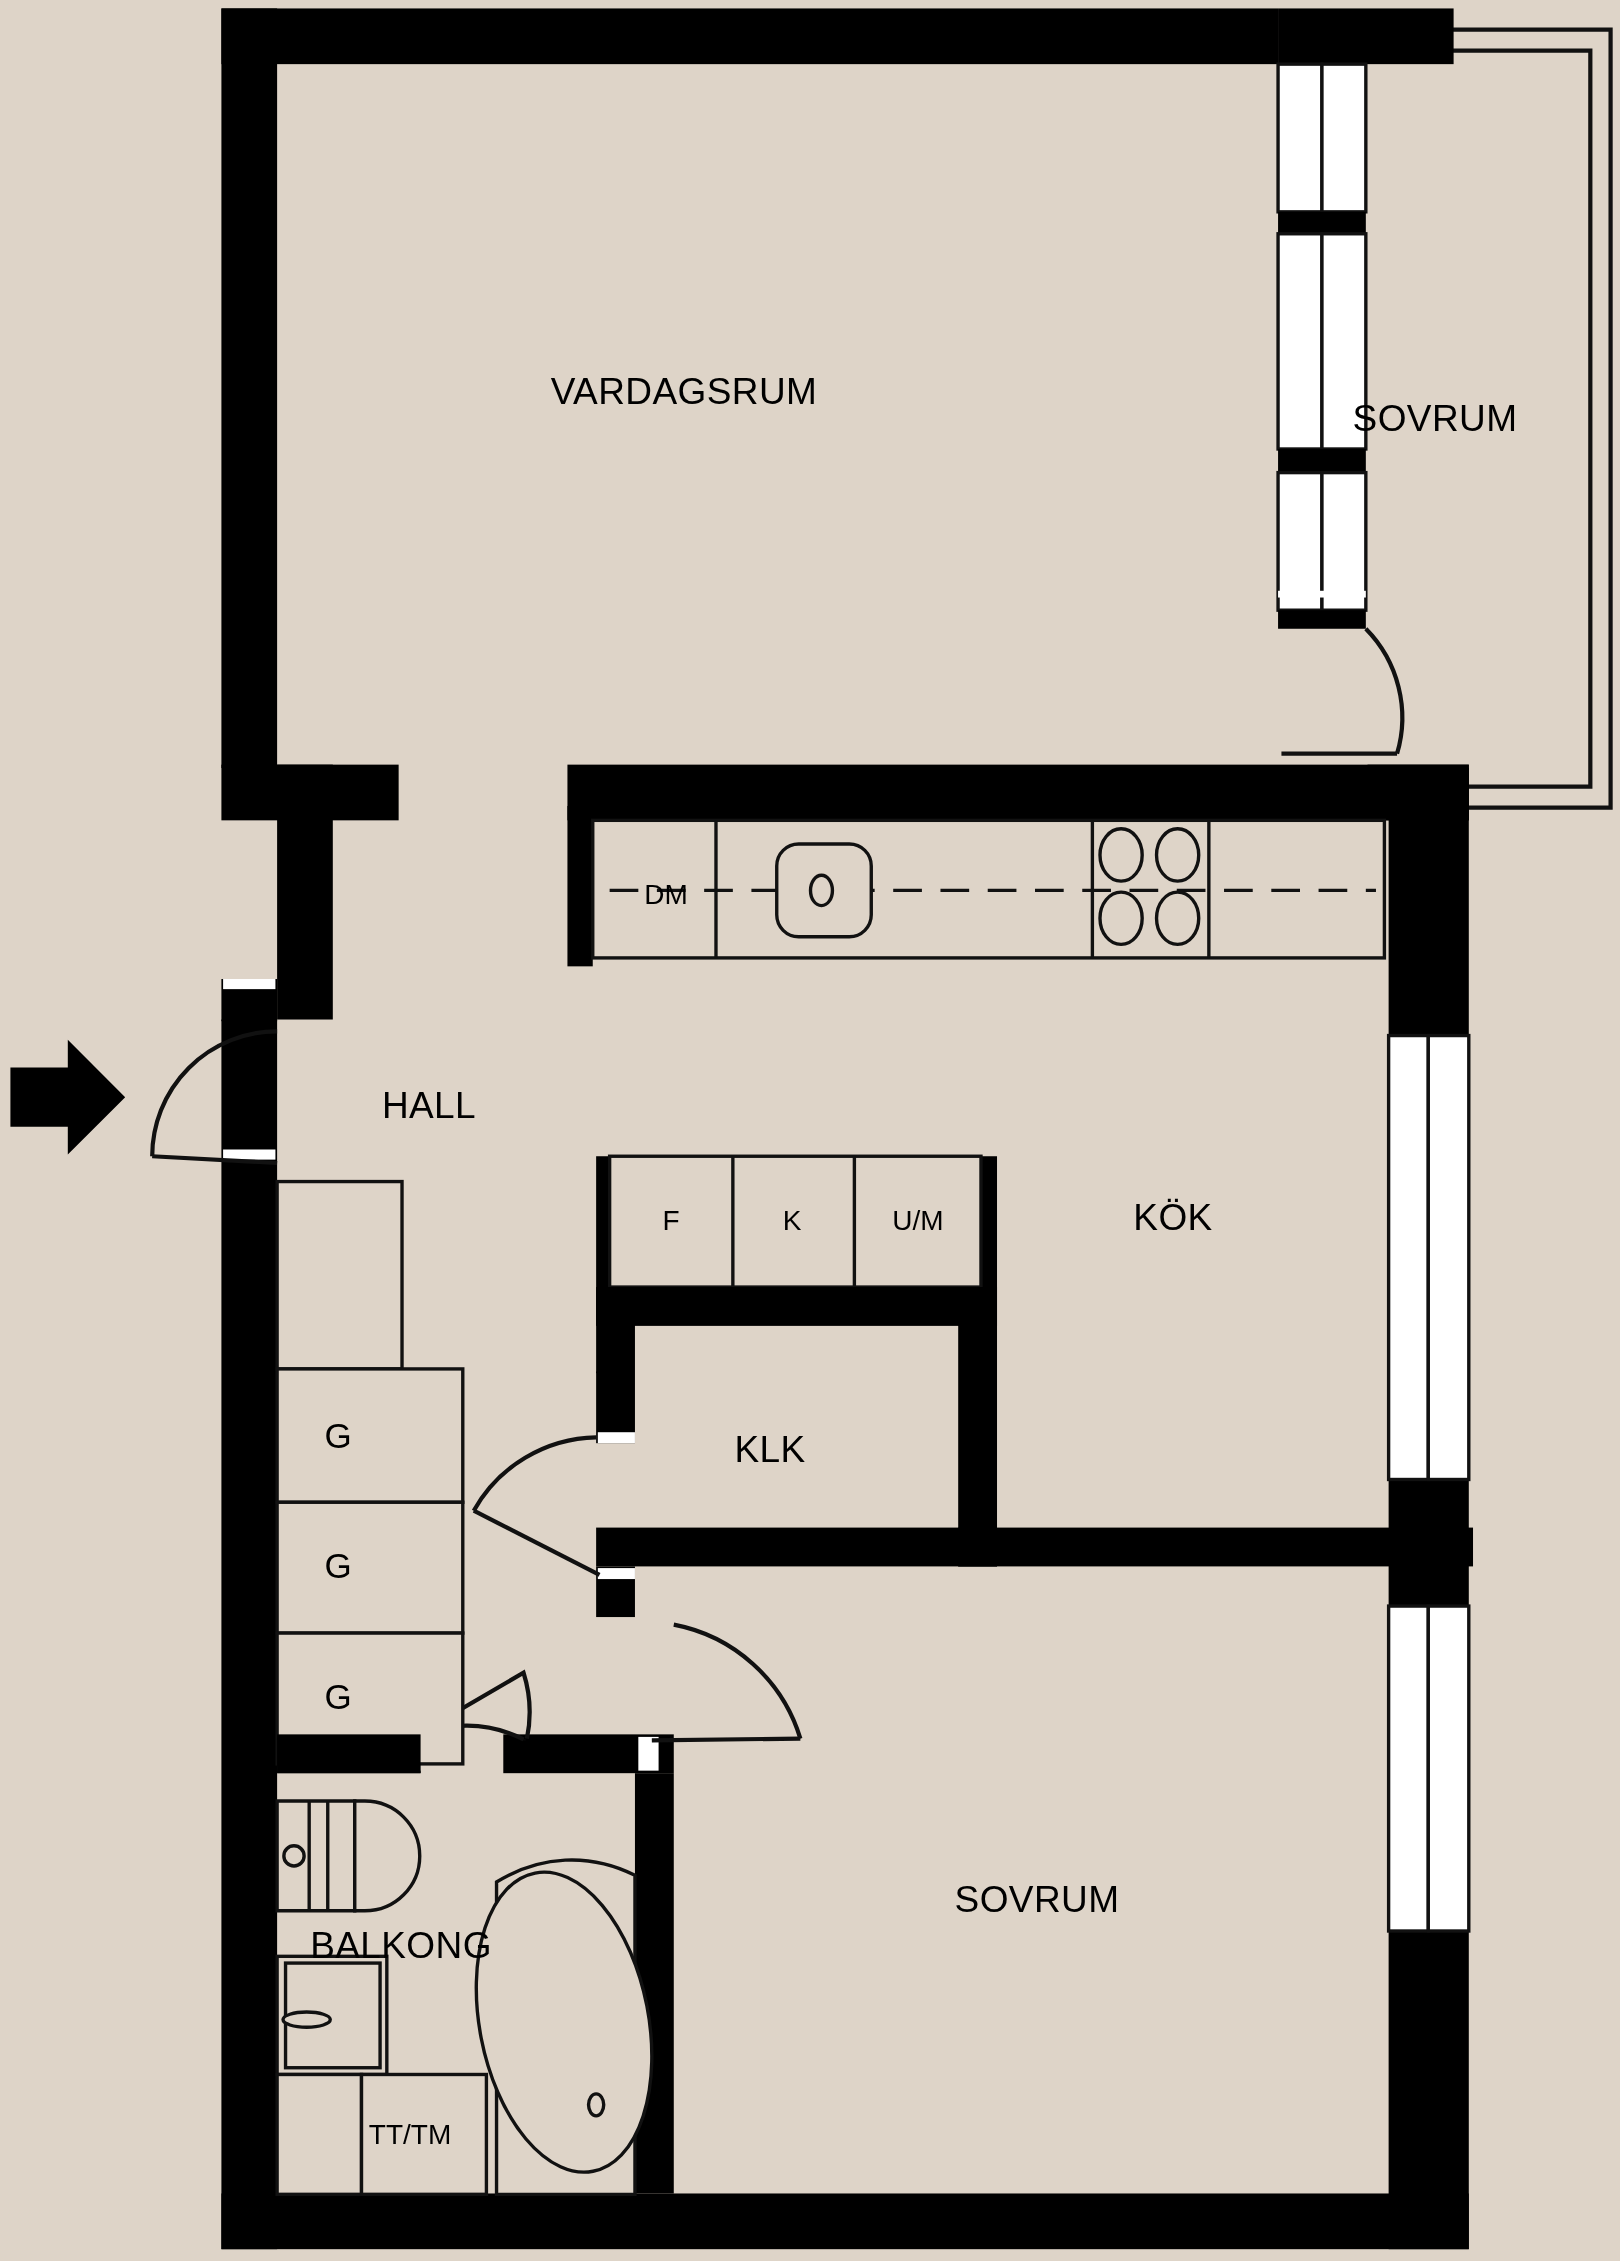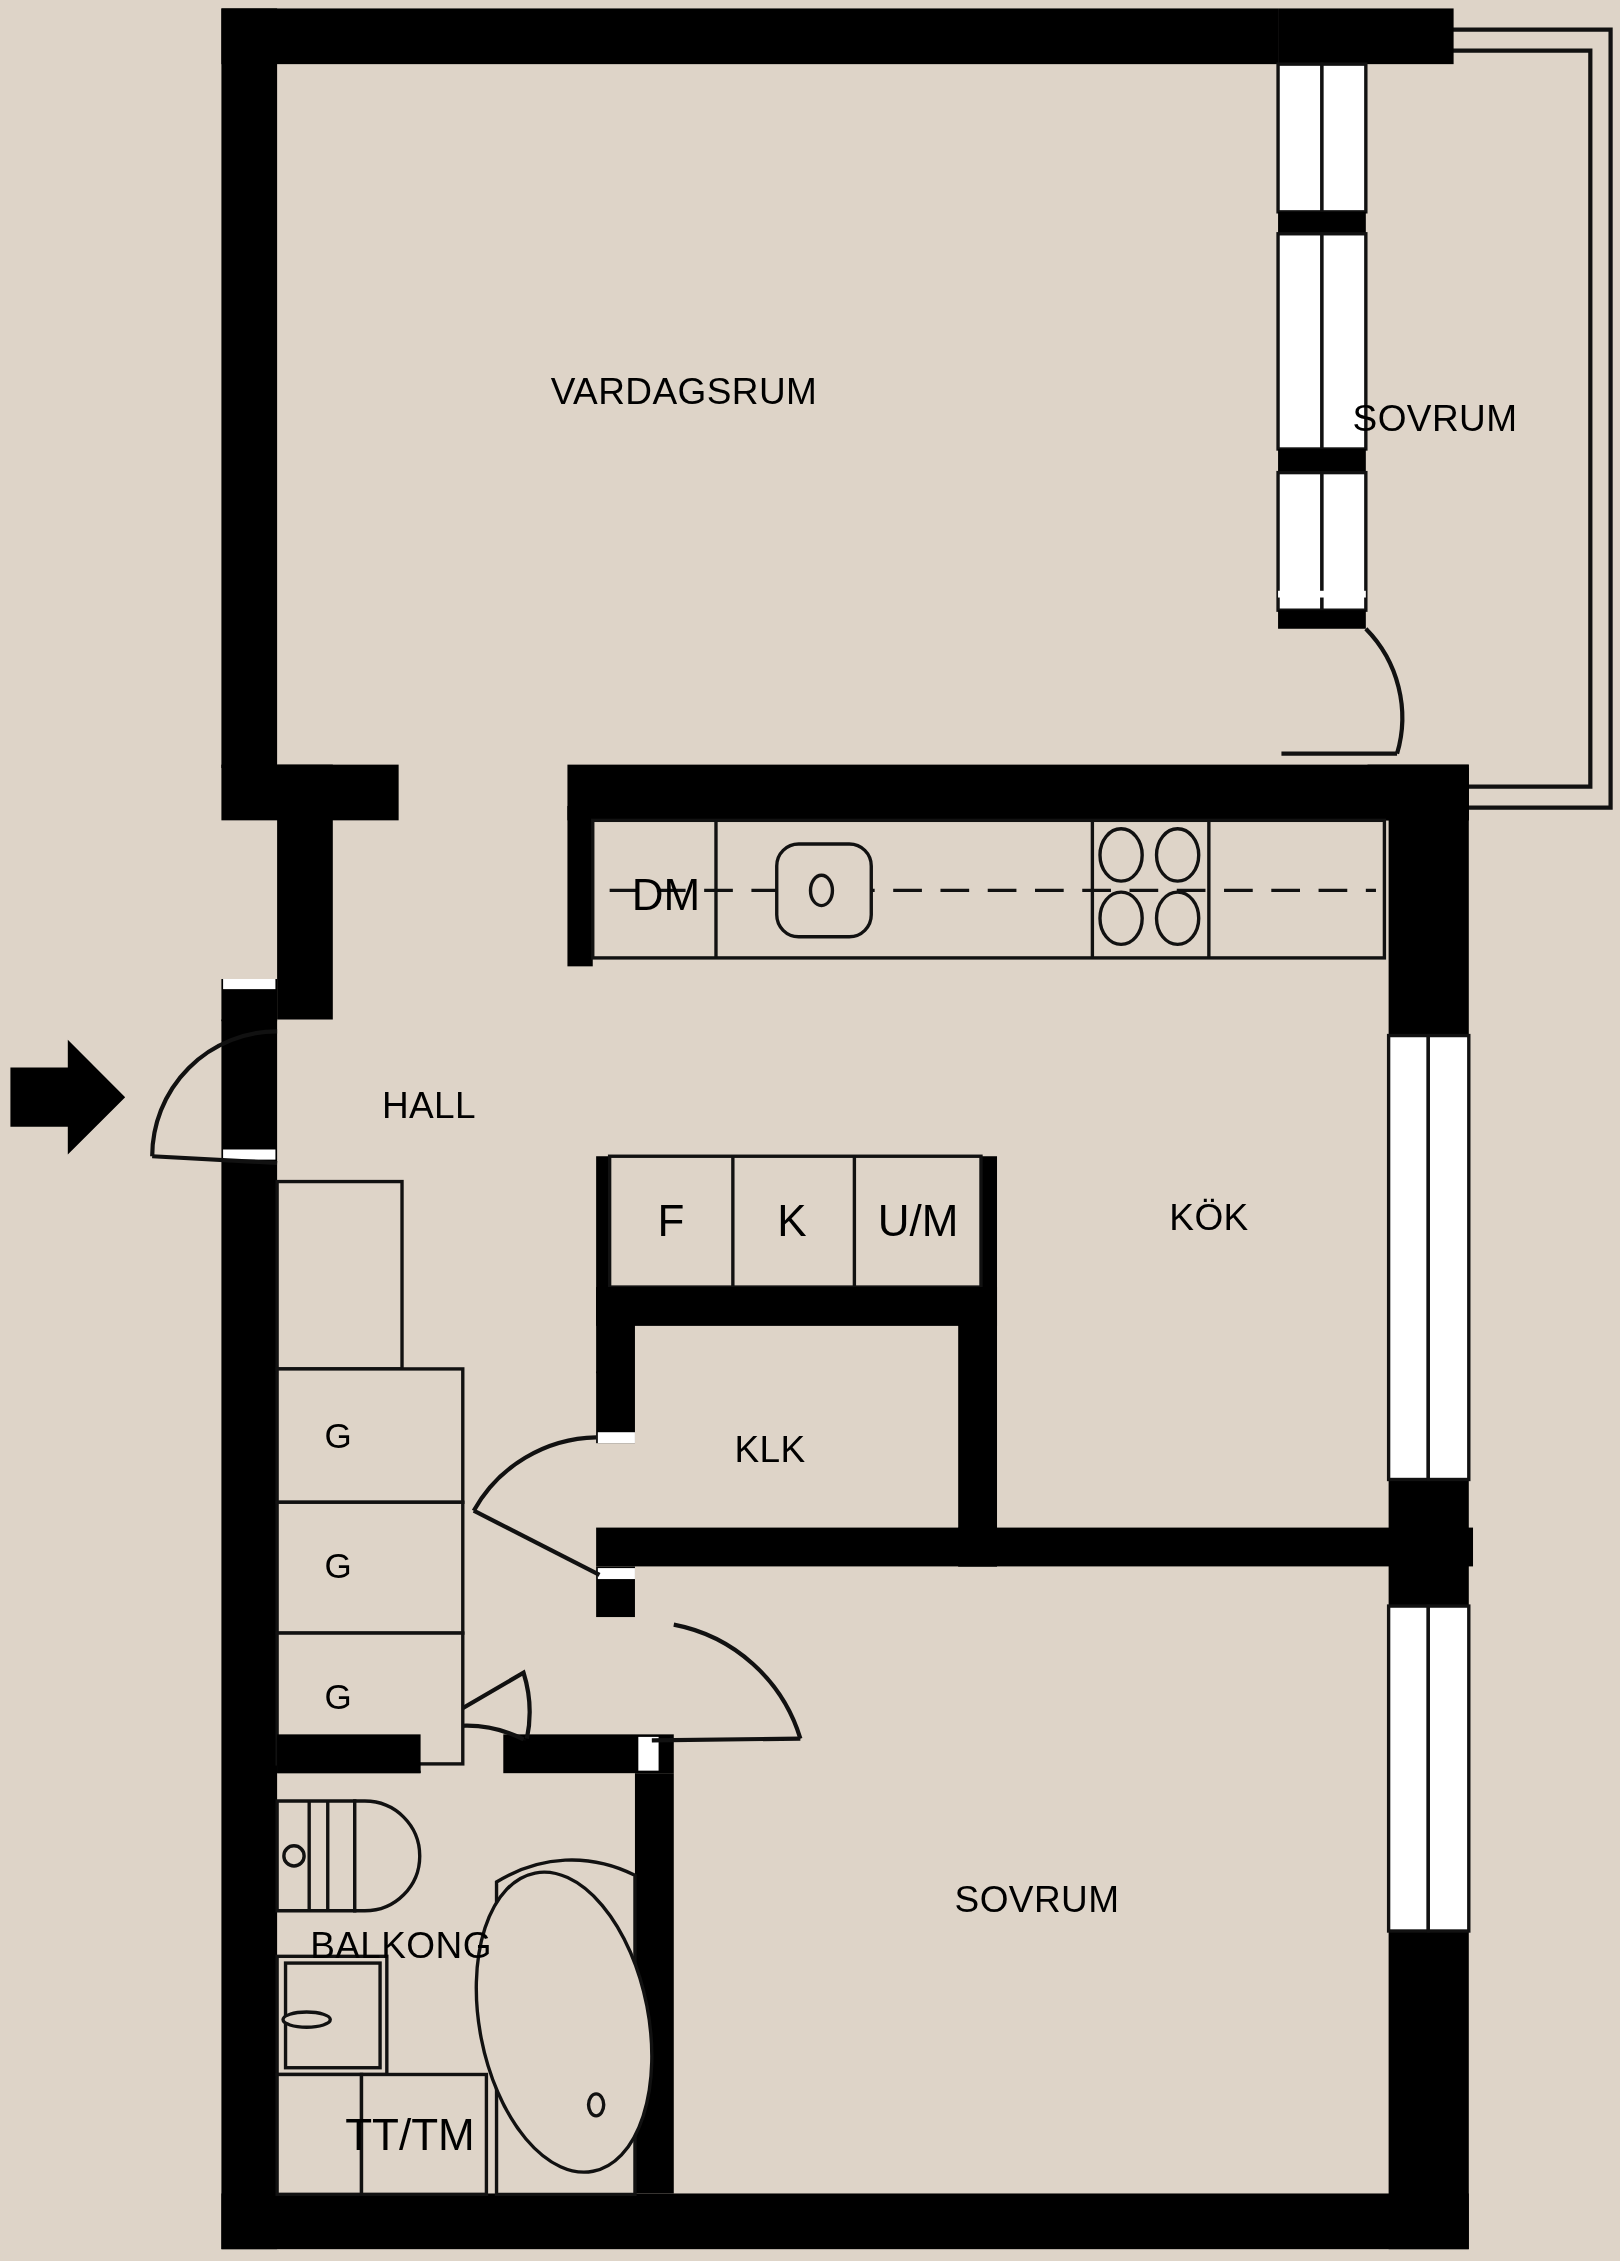--- a/index.html
+++ b/index.html
@@ -1,20 +1,20 @@
 <!DOCTYPE html>
 <html style="font-size:13.5px"><head>
 <meta charset="utf-8">
 <style>
   html,body{margin:0;padding:0;background:#ded4c8;}
   body{font-family:"Liberation Sans", sans-serif;}
   #plan{position:relative;width:1621px;height:2261px;background:#ded4c8;overflow:hidden;padding-left:40px;}
   #plan svg{position:absolute;left:0;top:0;}
   .rlabel{position:absolute;color:#000;font-size:37px;letter-spacing:0.4px;white-space:nowrap;transform:translate(-50%,-50%);}
-  .flabel{position:absolute;color:#000;font-size:44px;white-space:nowrap;transform:translate(-50%,-50%);}
+  .flabel{position:absolute;color:#000;font-size:28px;white-space:nowrap;transform:translate(-50%,-50%);}
   .glabel{position:absolute;color:#000;font-size:35px;white-space:nowrap;transform:translate(-50%,-50%);}
 </style>
 </head>
 <body>
 
 <div id="plan">
 
 <svg width="1621" height="2261" viewBox="0 0 1920 2679">
 
   <g fill="none" stroke="#111" stroke-width="5">
@@ -208,21 +208,21 @@
       <ellipse cx="668" cy="2396" rx="100" ry="180" fill="#ded4c8" stroke="#111" stroke-width="4" transform="rotate(-11 668 2396)"></ellipse>
       <ellipse cx="706" cy="2494" rx="9" ry="13" fill="#ded4c8" stroke="#111" stroke-width="4"></ellipse>
     </g>
   </g>
 
 </svg>
 
 <div class="rlabel" style="left:684px;top:392px">VARDAGSRUM</div>
 <div class="rlabel" style="left:1435px;top:419px">SOVRUM</div>
 <div class="rlabel" style="left:429px;top:1106px">HALL</div>
-<div class="rlabel" style="left:1209px;top:1218px">KÖK</div>
+<div class="rlabel" style="left:1173px;top:1218px">KÖK</div>
 <div class="rlabel" style="left:770px;top:1450px">KLK</div>
 <div class="rlabel" style="left:1037px;top:1900px">SOVRUM</div>
 <div class="rlabel" style="left:401px;top:1946px">BALKONG</div>
 
 <div class="flabel" style="left:666px;top:895px">DM</div>
 <div class="flabel" style="left:671px;top:1221px">F</div>
 <div class="flabel" style="left:792px;top:1221px">K</div>
 <div class="flabel" style="left:918px;top:1221px">U/M</div>
 <div class="glabel" style="left:338px;top:1436px">G</div>
 <div class="glabel" style="left:338px;top:1566px">G</div>

